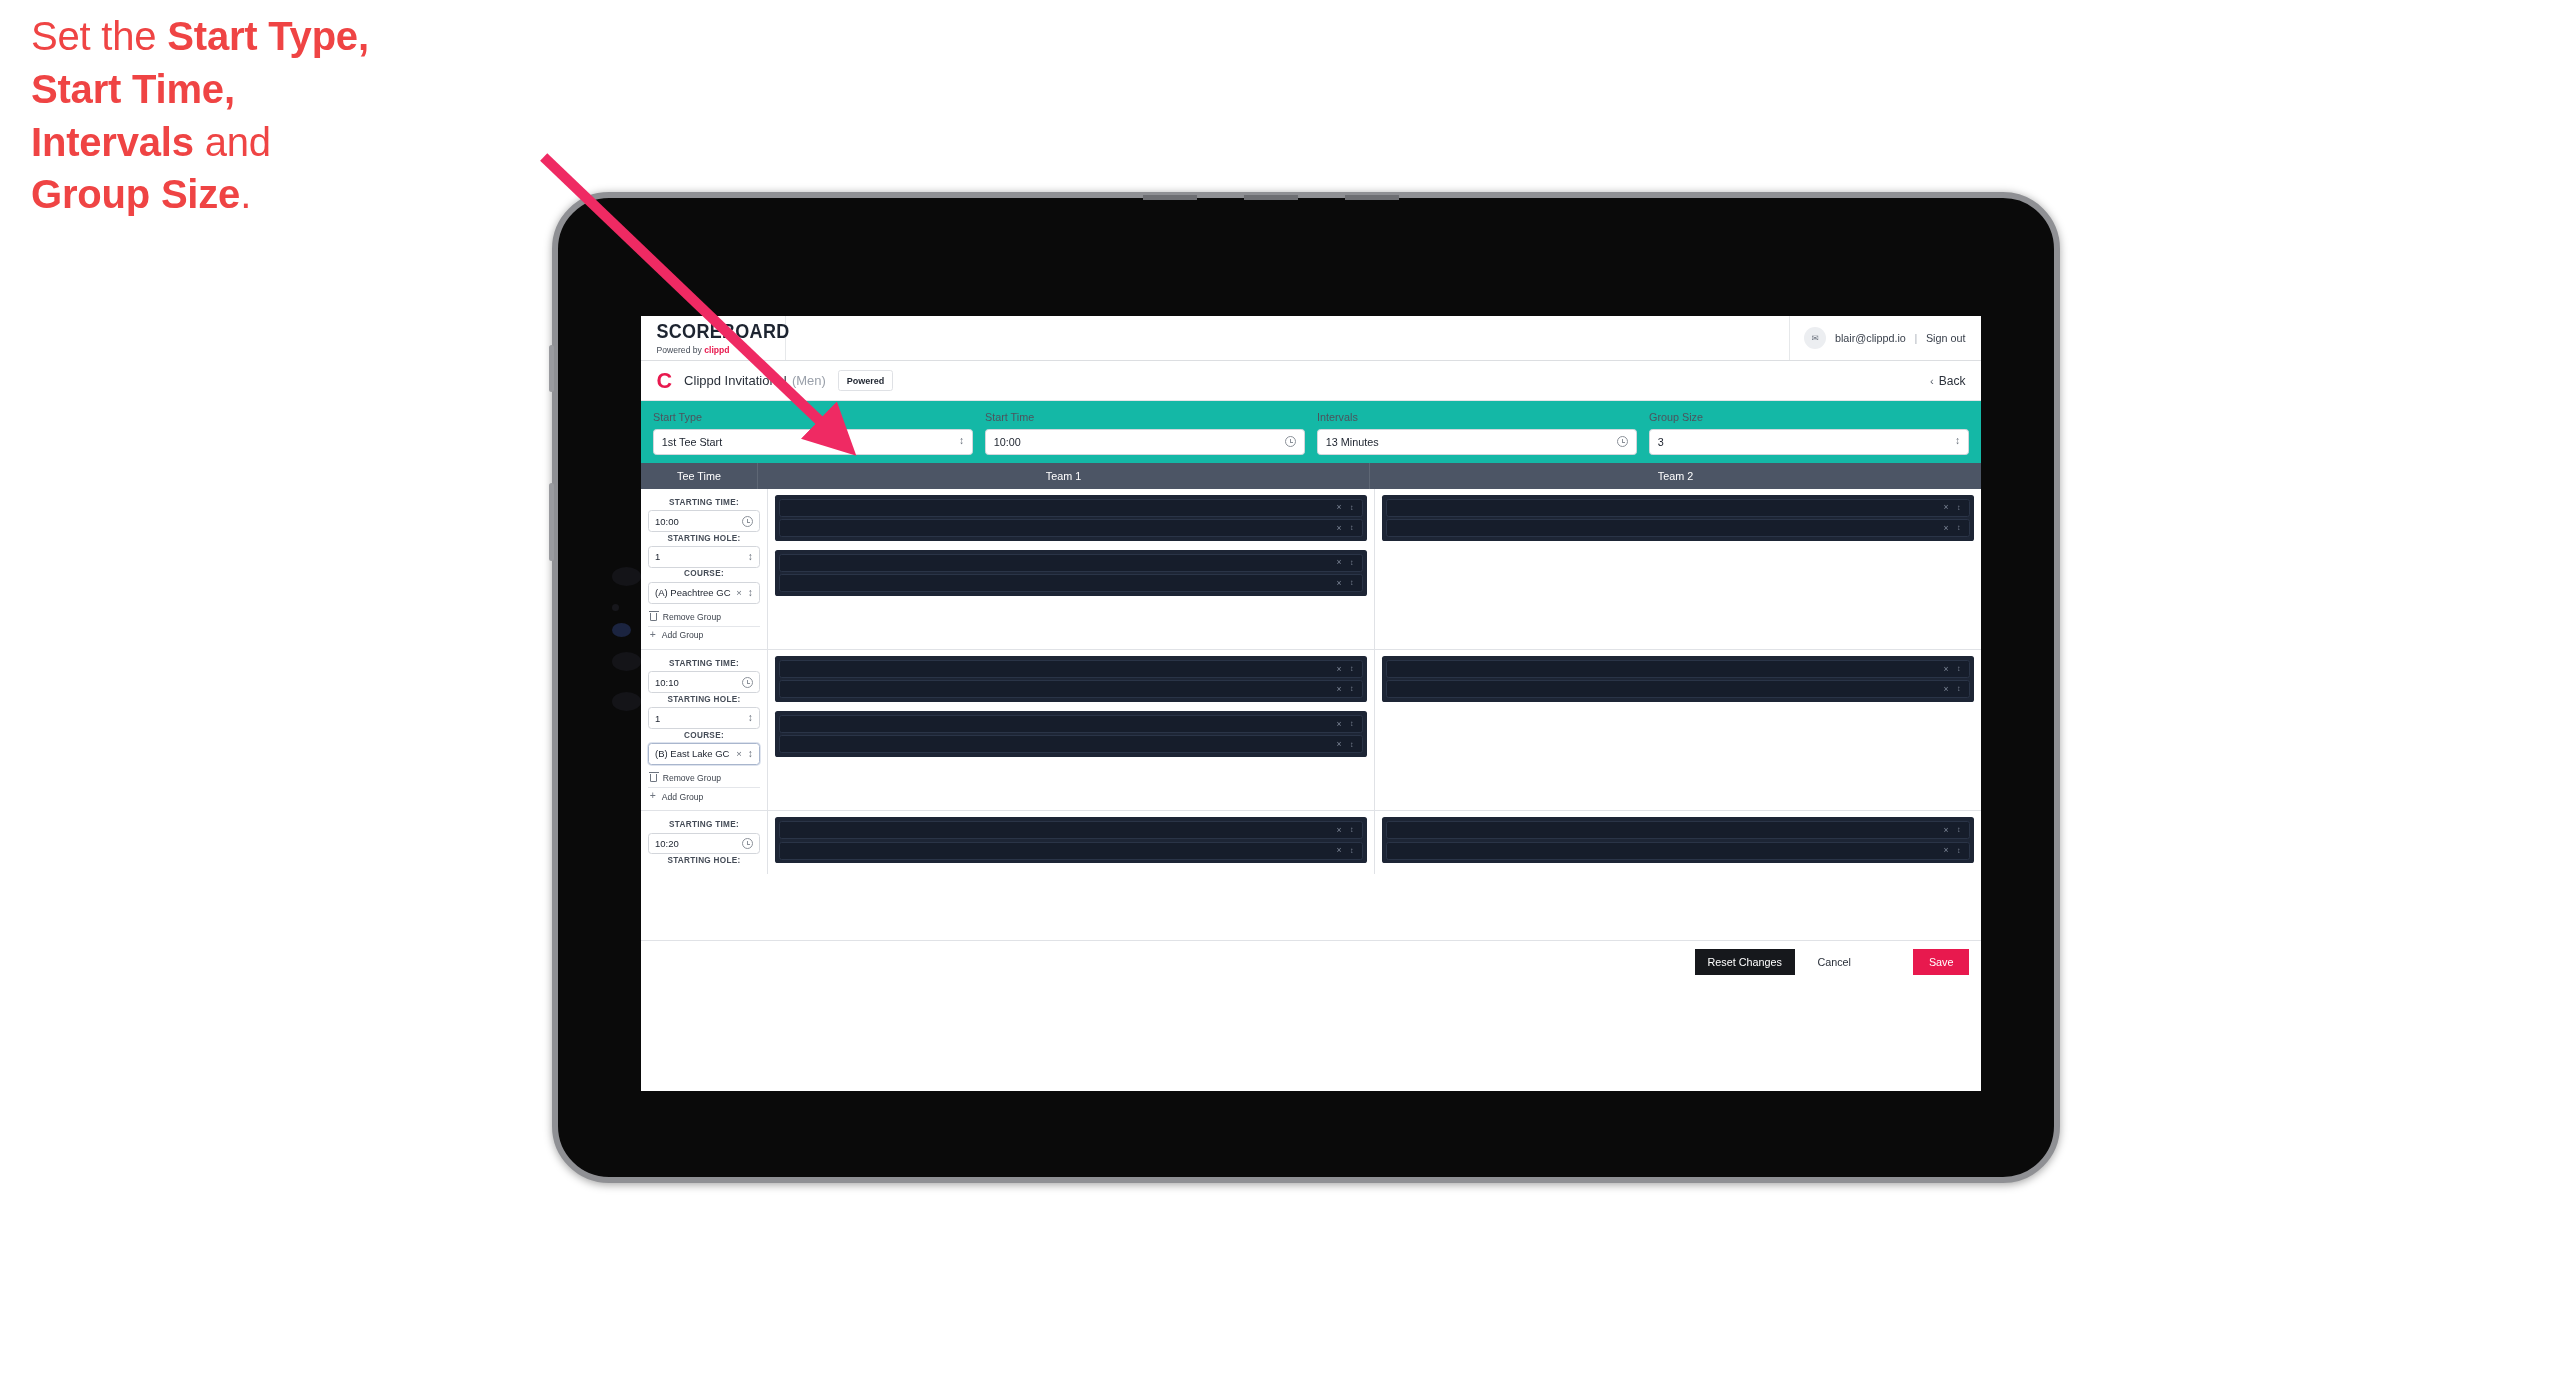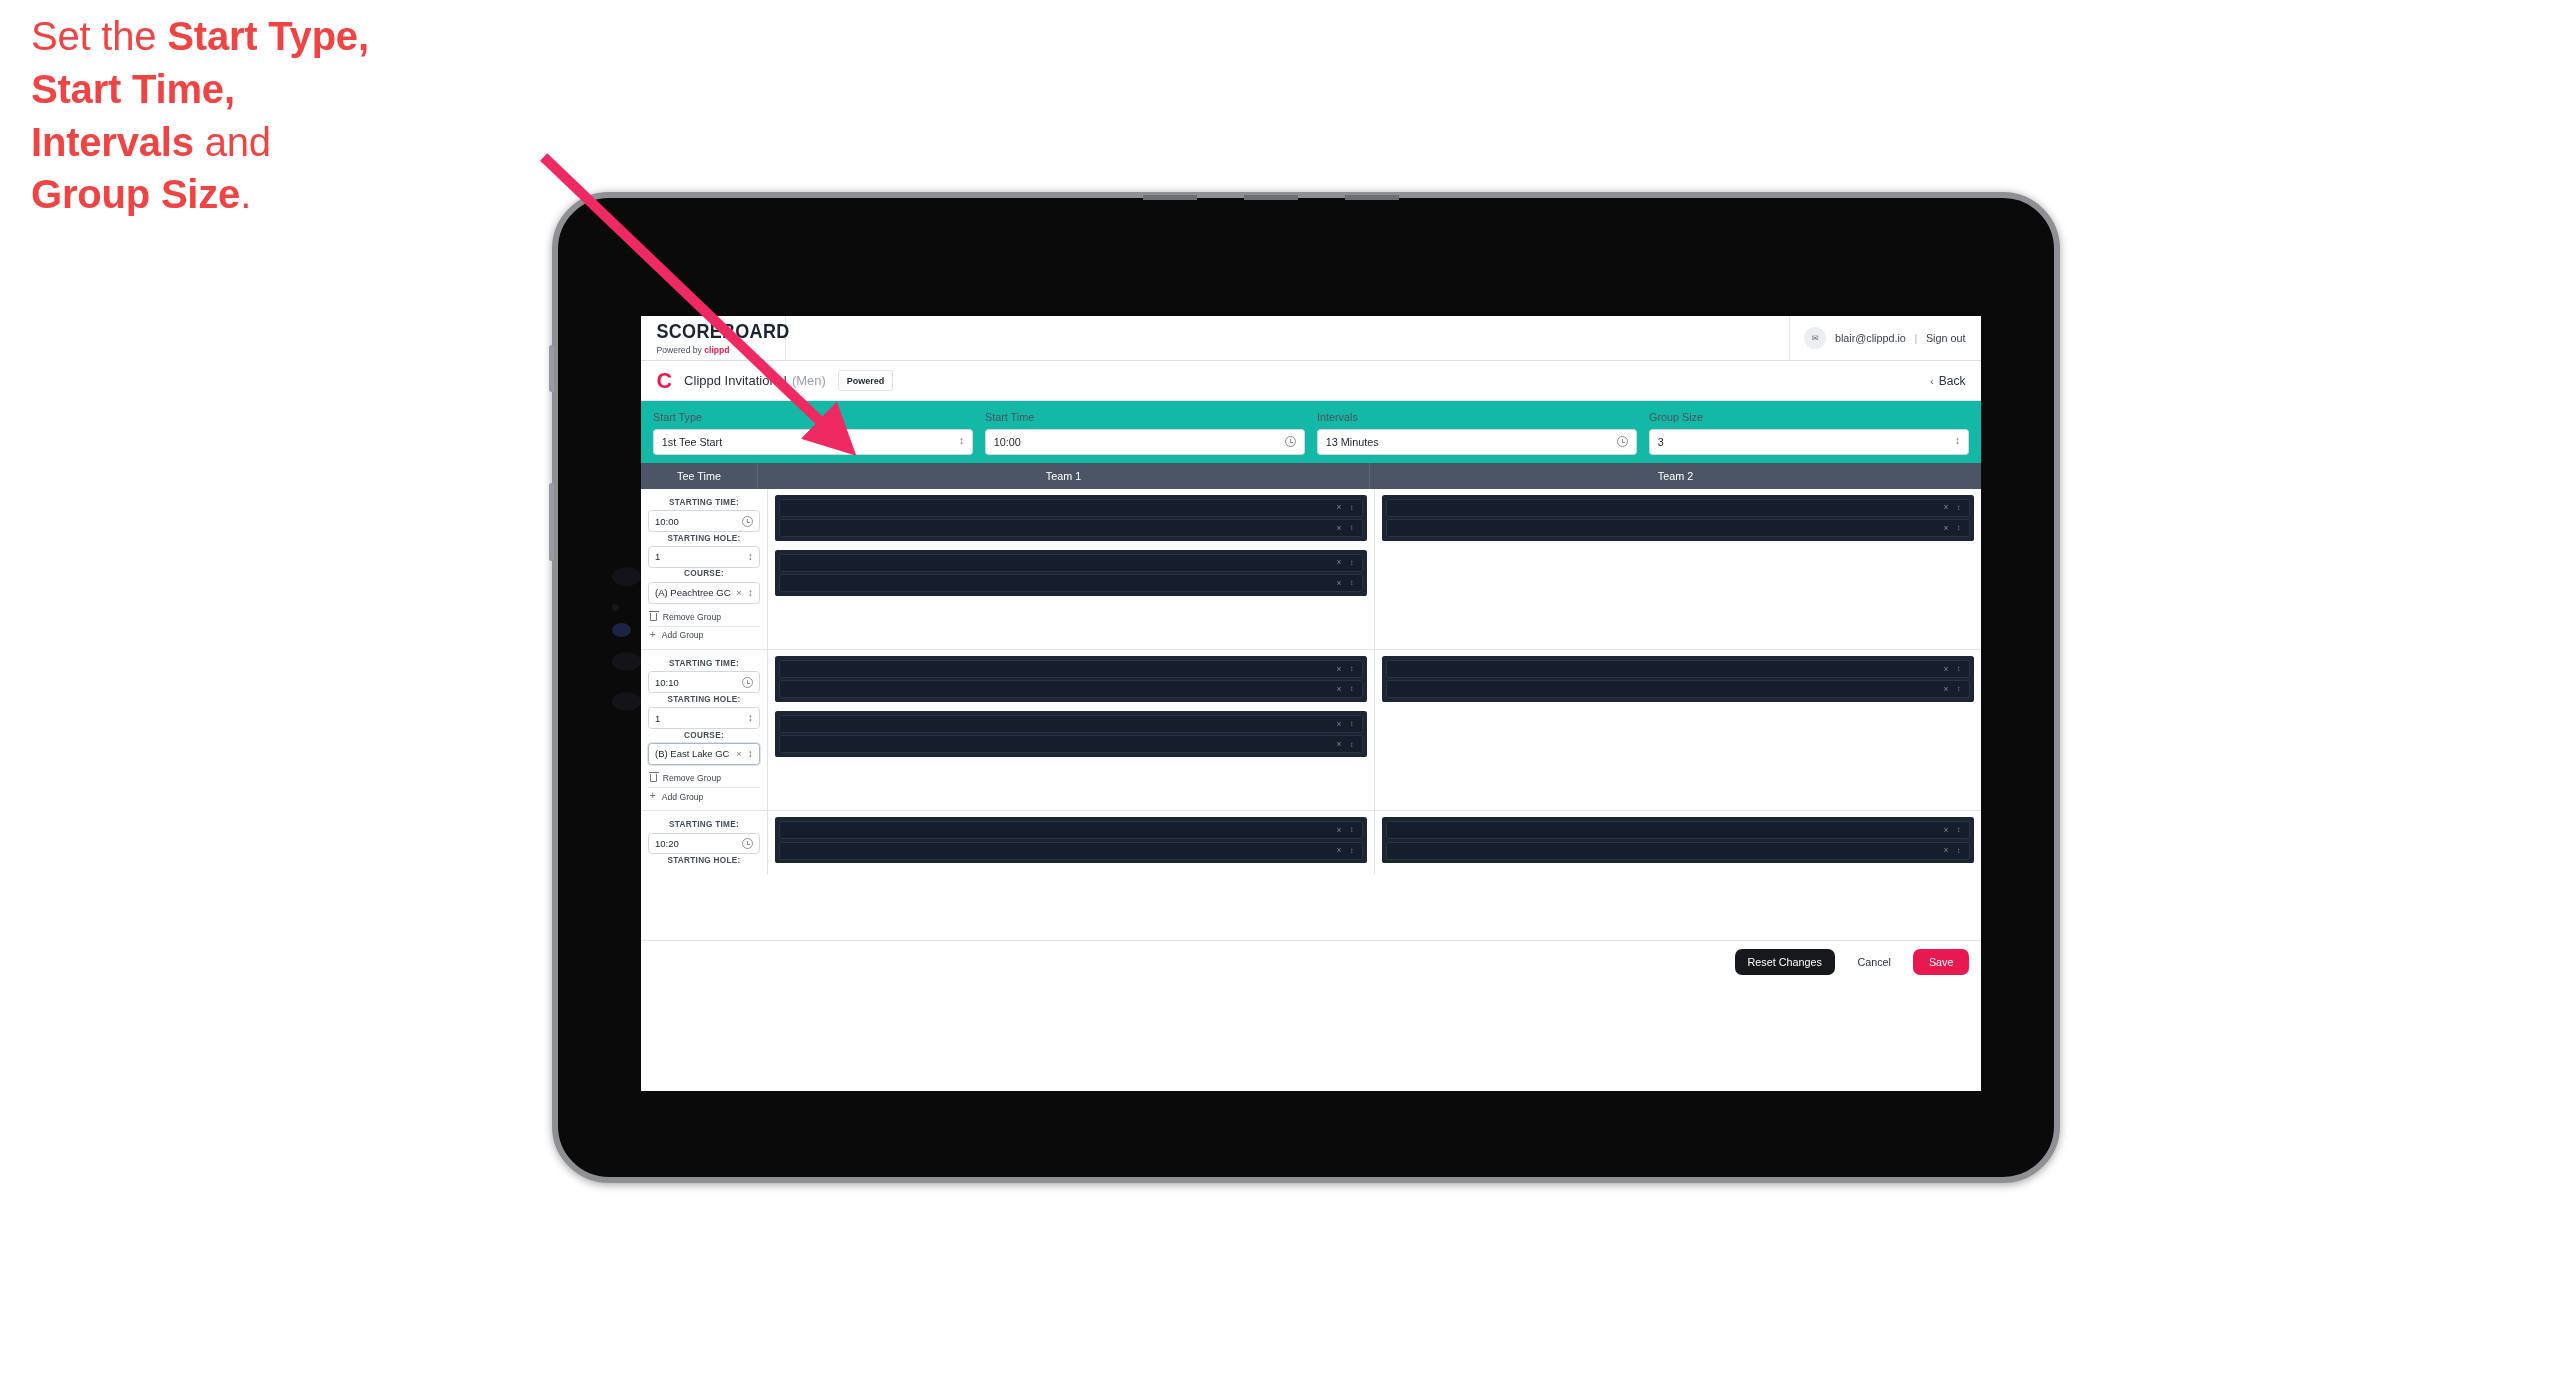--- a/index.html
+++ b/index.html
@@ -198,24 +198,24 @@
   }
   .pl-row:last-child { margin-bottom:0; }
   .pl-x { color:#7d8696; font-size:8.6px; line-height:1; }
   .pl-step { color:#7d8696; font-size:7.8px; line-height:1; }
 
   
   .footer {
     height: 41px; display:flex; align-items:center; justify-content:flex-end;
     gap: 12px; padding-right: 12px; background:#fff;
   }
-  .btn { border-radius:7px; font-size:10.8px; cursor:pointer; display:flex; align-items:center; }
+  .btn { border-radius:0; font-size:10.8px; cursor:pointer; display:flex; align-items:center; }
   .btn-reset { background:#16181c; color:#fff; padding: 7px 13px; }
   .btn-cancel { background:transparent; color:#2a303a; padding: 7px 10.4px; }
-  .btn-save { background:#e8194e; color:#fff; padding: 7px 15.5px; }
+  .btn-save { background:#e8194e; color:#fff; padding: 7px 15.5px; margin-left: 40px; }
 </style>
 </head>
 <body>
 
 <div id="stage">
 
   <div class="caption">
     <span class="ln"><span class="lite">Set the </span><b>Start Type,</b></span>
     <span class="ln"><b>Start Time,</b></span>
     <span class="ln"><b>Intervals</b><span class="lite"> and</span></span>

